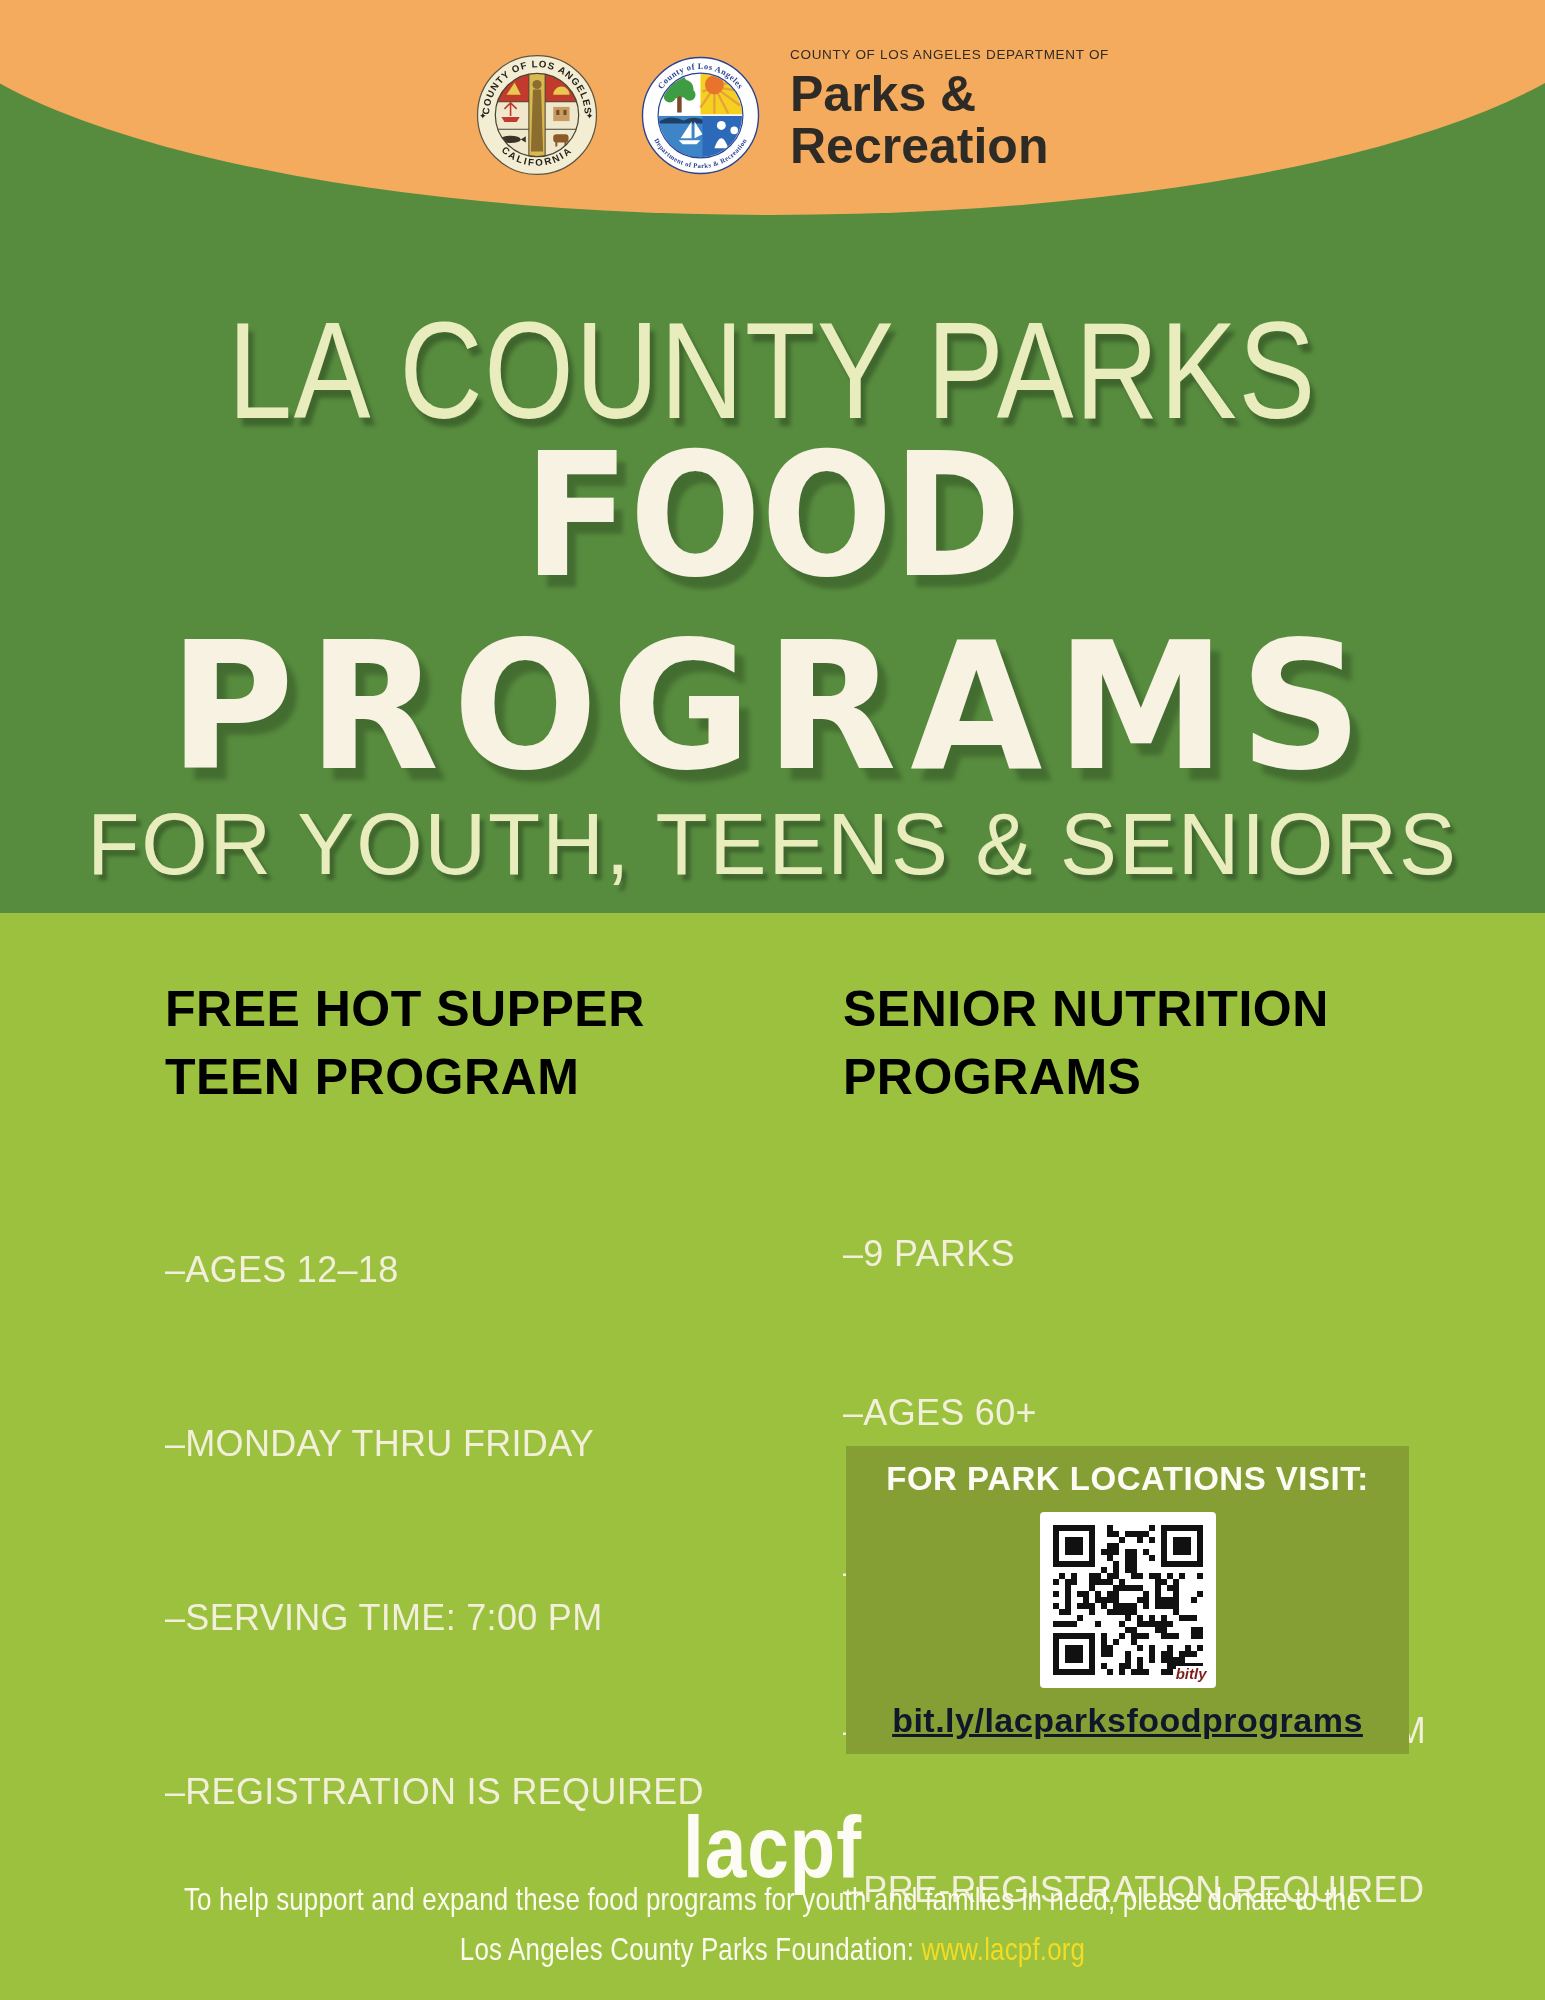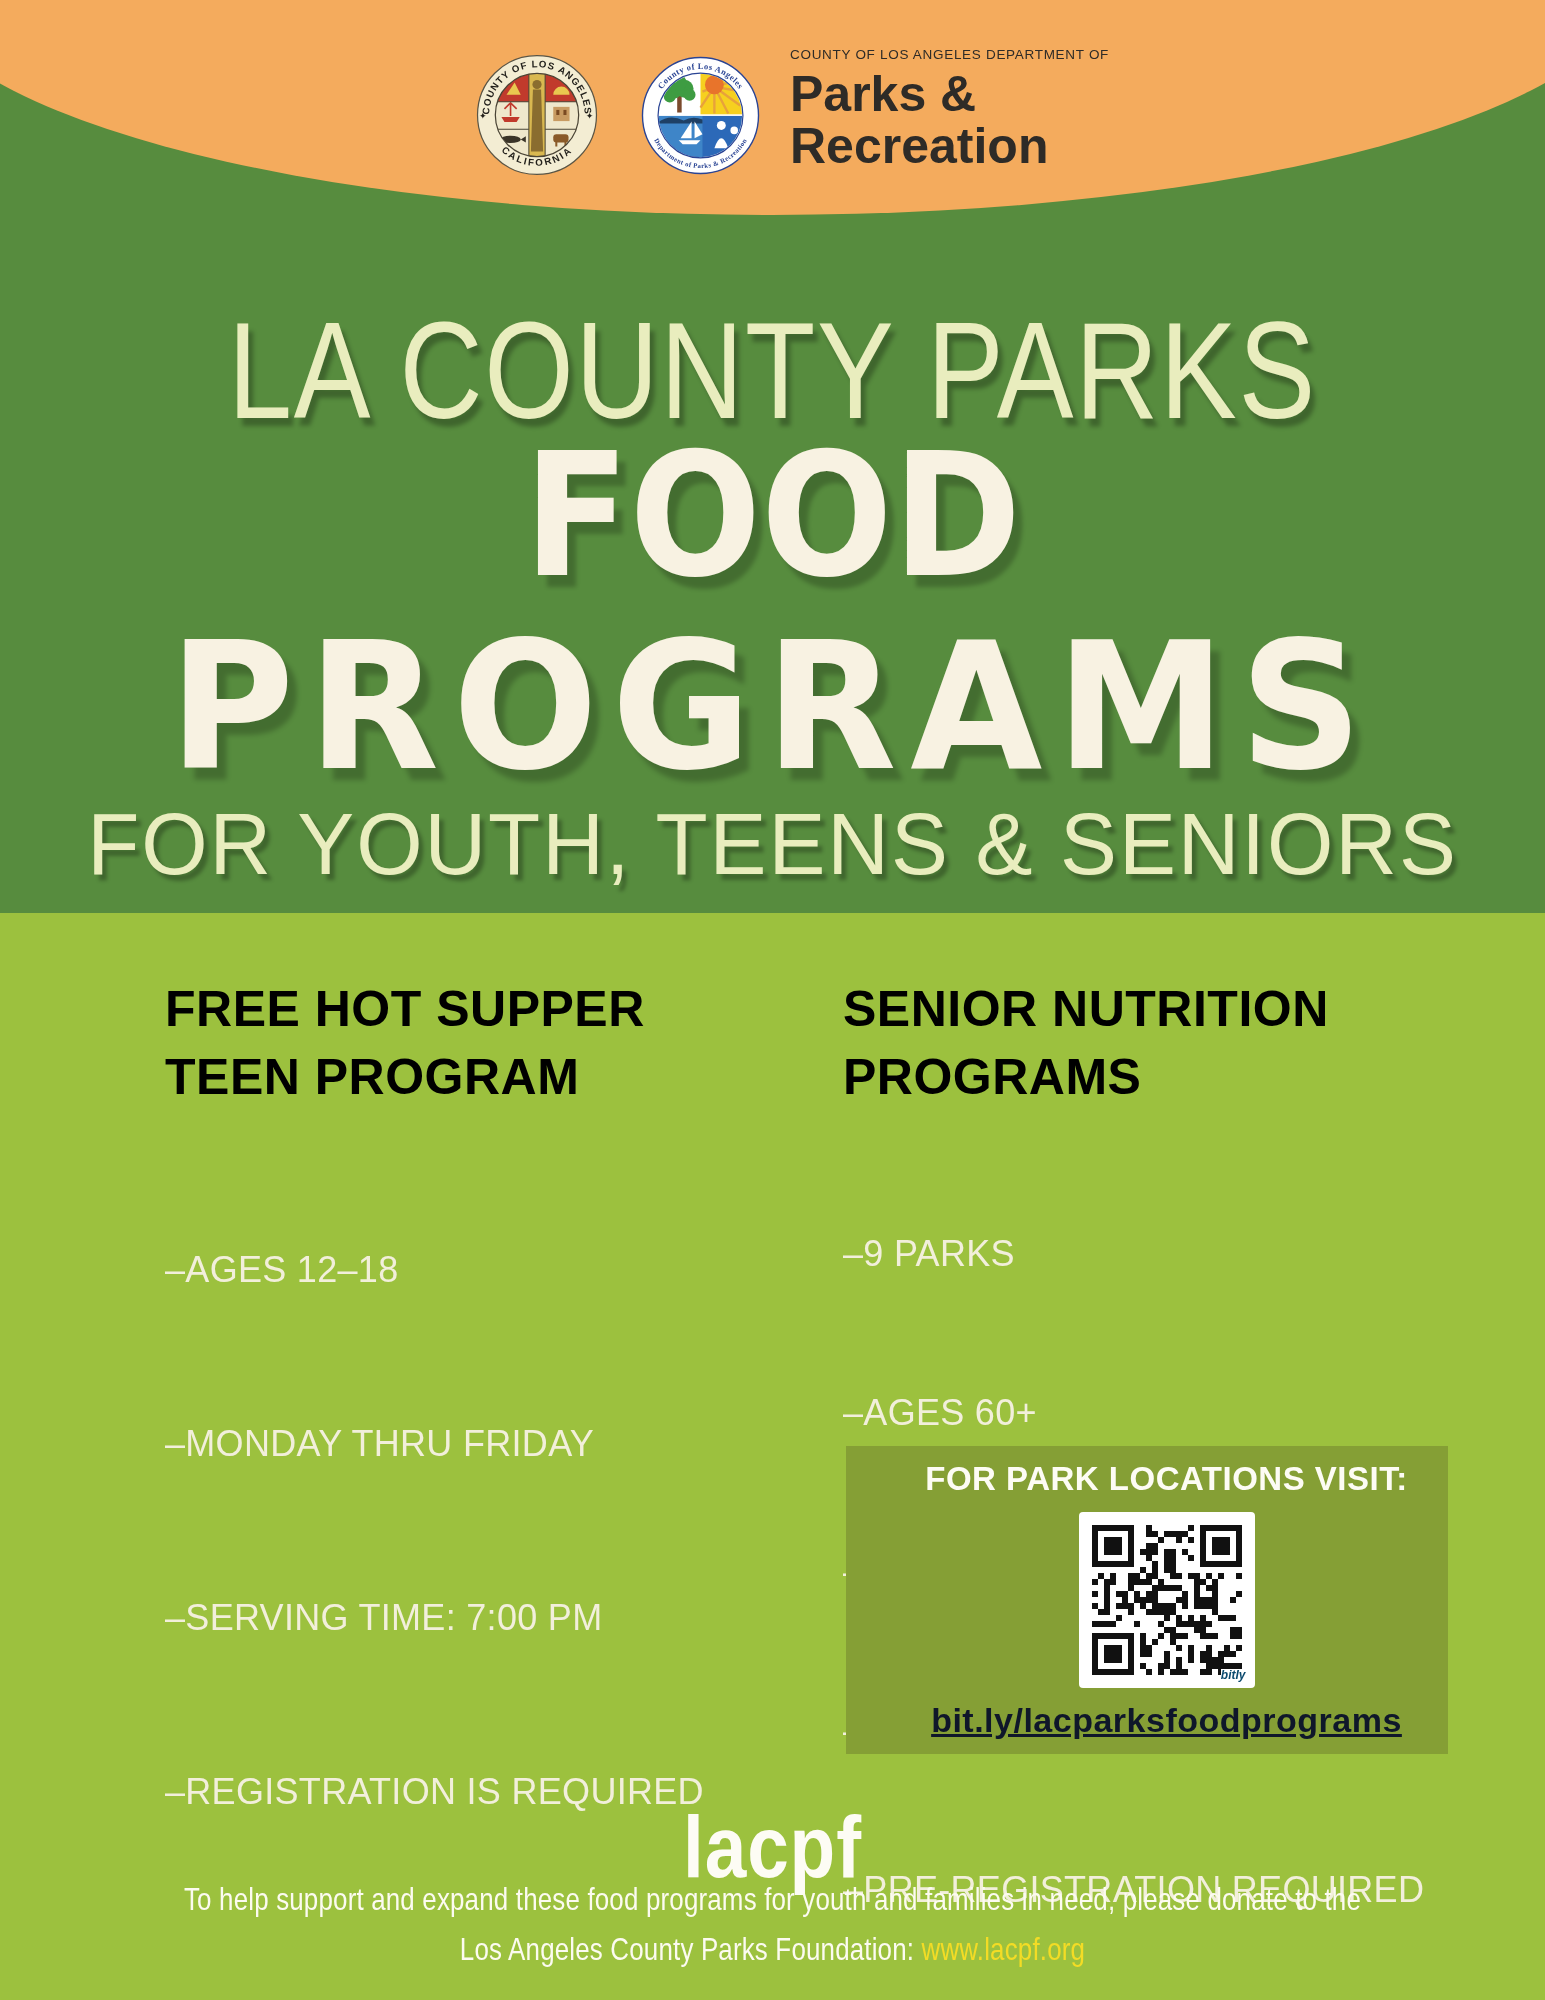--- a/index.html
+++ b/index.html
@@ -33,27 +33,27 @@
   .sec-bottom{position:absolute;left:0;top:913px;width:1545px;height:1087px;background:#9CC13E;}
   .col{position:absolute;top:62px;}
   .col-left{left:165px;width:650px;}
   .col-right{left:843px;width:660px;}
   .ph{font-size:50px;font-weight:bold;line-height:68px;color:#000000;letter-spacing:.5px;}
   .pl{margin:14px 0 0;padding:0;list-style:none;font-size:36px;line-height:58px;
       color:#F2EFDB;letter-spacing:.3px;white-space:pre;}
   .col-right .pl{line-height:53px;margin-top:10px;}
 
   .loc-box{position:absolute;left:846px;top:533px;width:563px;height:308px;background:#859F35;
-           display:flex;flex-direction:column;align-items:center;justify-content:space-evenly;padding-left:39px;}
+           display:flex;flex-direction:column;align-items:center;justify-content:space-evenly;}
   .loc-head{font-size:33px;font-weight:bold;color:#FDFCF4;letter-spacing:.5px;}
   .qr-wrap{width:176px;height:176px;background:#fff;border-radius:4px;position:relative;
            display:flex;align-items:center;justify-content:center;}
   .qr-wrap svg{width:150px;height:150px;display:block;}
-  .bitly{position:absolute;right:9px;bottom:7px;font-size:12px;font-style:italic;font-weight:bold;
-         color:#0c4a6e;background:#fff;line-height:1;}
+  .bitly{position:absolute;right:9px;bottom:7px;font-size:15px;font-style:italic;font-weight:bold;
+         color:#7f1d1d;background:#fff;line-height:1;}
   .loc-link{font-size:34px;font-weight:bold;color:#0f172a;text-decoration:underline;
             letter-spacing:.5px;cursor:pointer;}
 
   .logo{position:absolute;top:890px;left:0;width:100%;text-align:center;font-size:88px;
         font-weight:bold;color:#FDFCF4;transform:scaleX(.85);letter-spacing:1px;line-height:1;}
   .footer-line{position:absolute;left:0;width:100%;text-align:center;font-size:30.5px;
                color:#FCFBF0;transform:scaleX(.85);letter-spacing:.2px;white-space:nowrap;}
   .f1{top:969px;}
   .f2{top:1019px;}
   .f2 .weblink{color:#F3DC25;cursor:pointer;}

